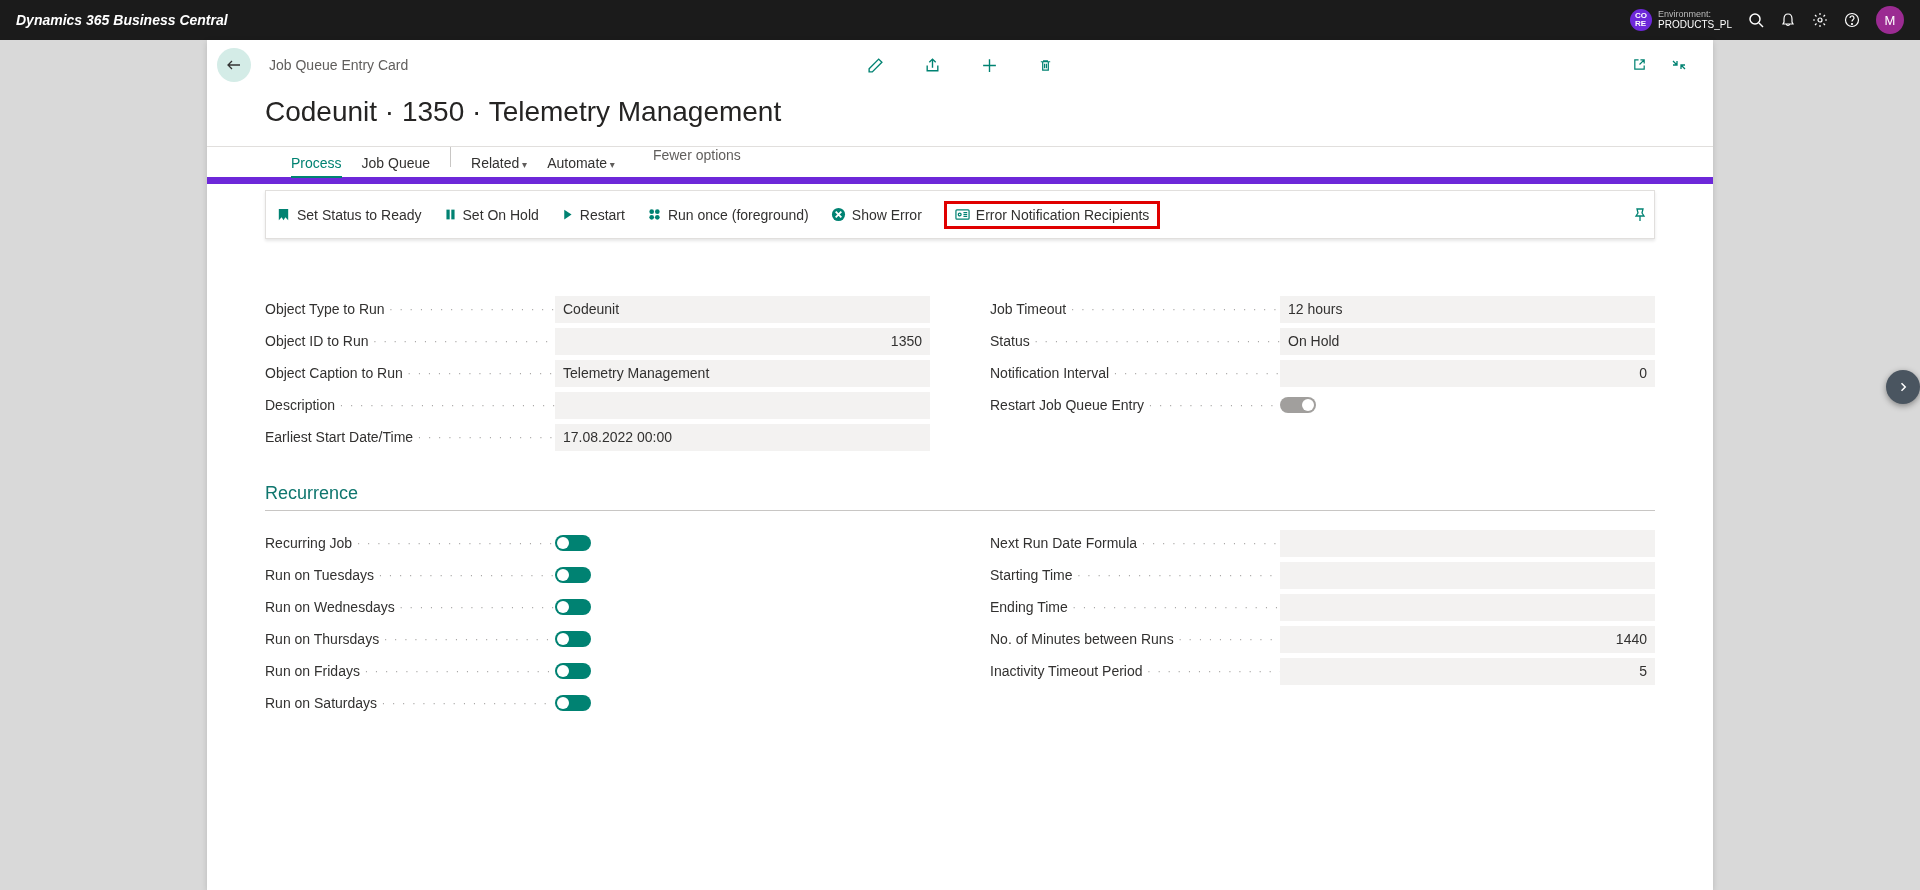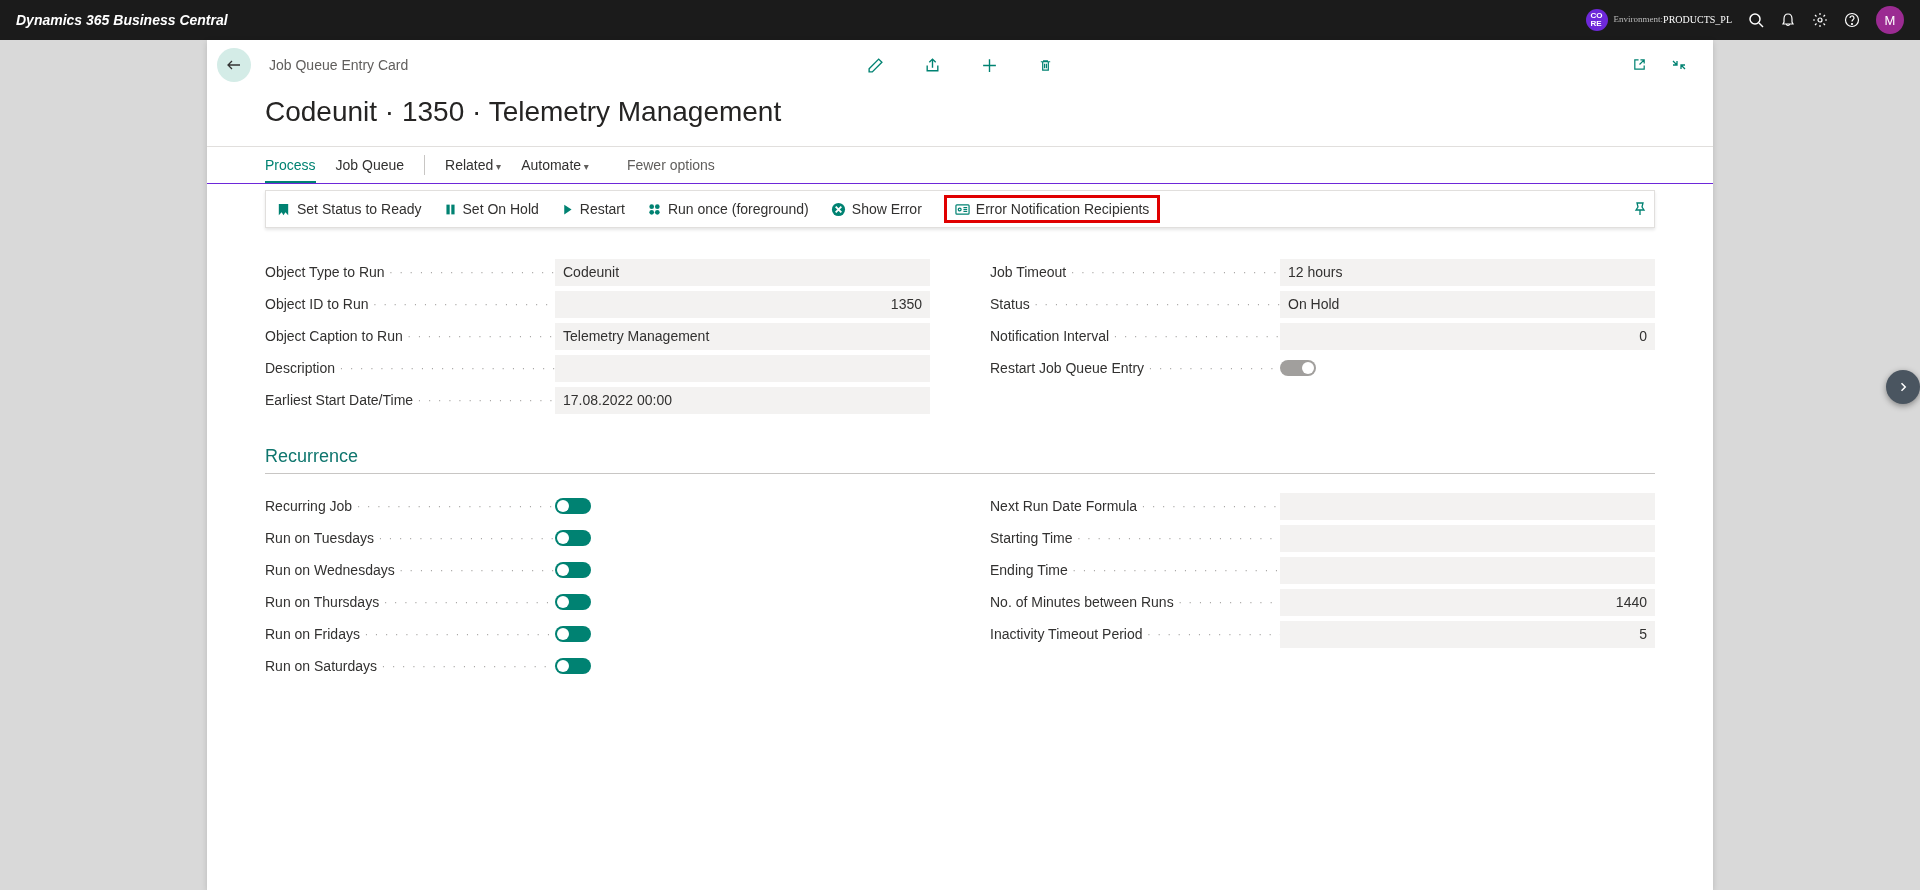--- a/index.html
+++ b/index.html
@@ -2,53 +2,53 @@
 <html><head>
 <meta charset="utf-8">
 <style>
 * { box-sizing: border-box; margin: 0; padding: 0; }
 body { font-family: "Segoe UI", Arial, sans-serif; background: #d9d9d9; color: #323130; font-size: 14px; overflow: hidden; }
 .topbar { background: #1b1b1b; color: #fff; height: 40px; display: flex; align-items: center; padding: 0 16px; justify-content: space-between; }
 .topbar-left { font-weight: 600; font-size: 14px; font-style: italic; }
 .topbar-right { display: flex; align-items: center; gap: 16px; }
 .env-badge { display: flex; align-items: center; gap: 6px; }
 .env-circle { width: 22px; height: 22px; border-radius: 50%; background: #6d28d9; color: #fff; font-size: 8px; display: flex; align-items: center; justify-content: center; font-weight: 600; line-height: 1; }
-.env-text { display: flex; flex-direction: row; font-size: 10px; line-height: 1.2; font-family: Liberation Serif, serif; }
+.env-text { display: flex; flex-direction: column; font-size: 10px; line-height: 1.2; }
 .env-text .lbl { color: #bbb; font-size: 9px; }
 .tb-icon { color: #fff; cursor: pointer; font-size:16px; display:flex; align-items:center; }
 .avatar { width: 28px; height: 28px; border-radius: 50%; background: #9b2b92; color: #fff; display: flex; align-items: center; justify-content: center; font-size: 13px; font-weight:400; }
 
 .page-wrap { position: absolute; top: 40px; left: 0; right: 0; bottom: 0; display: flex; justify-content: center; }
 .card { background: #fff; width: 1506px; margin-top: 0; box-shadow: 0 2px 6px rgba(0,0,0,0.15); position:relative; height:100%; }
 
 .card-header { display: flex; align-items: center; padding: 8px 26px 8px 10px; position: relative; }
 .back-circle { width: 34px; height: 34px; border-radius: 50%; background: #d4ece7; display: flex; align-items: center; justify-content: center; cursor: pointer; color:#333; flex-shrink:0; }
 .page-name { margin-left: 18px; color: #605e5c; font-size: 14px; }
 .center-actions { position:absolute; left:50%; transform:translateX(-50%); display: flex; gap: 40px; color: #008272; }
 .center-actions span { cursor: pointer; font-size:17px; }
 .right-actions { margin-left:auto; display:flex; gap:24px; color:#008272; }
 .right-actions span { cursor:pointer; font-size:16px; }
 
 .page-title { padding: 6px 58px 18px; font-size: 28px; font-weight: 350; color: #252423; }
 
-.menubar { display: flex; align-items: center; gap: 20px; padding: 0 58px; border-bottom: 1px solid #6d28d9; border-top: 1px solid #e1dfdd; font-size: 14px; height:38px; position:relative; }
+.menubar { display: flex; gap: 20px; padding: 0 84px; border-bottom: 7px solid #6d28d9; border-top: 1px solid #e1dfdd; font-size: 14px; height:38px; position:relative; }
 .menubar .tab { padding: 8px 0; cursor: pointer; color: #323130; }
 .menubar .tab.active { border-bottom: 2px solid #008272; color: #008272; margin-bottom:-1px; }
 .menubar .divider { width:1px; height:20px; background:#c8c6c4; }
 .menubar .chev::after { content: " \25BE"; font-size:10px; color:#605e5c; }
 .menubar .fewer { margin-left: 18px; color:#605e5c; cursor:pointer; }
 
 .actionbar-wrap { padding: 6px 58px 0; }
-.actionbar { background:#fff; border:1px solid #e1dfdd; box-shadow: 0 2px 3px rgba(0,0,0,0.1); height:38px; display:flex; align-items:center; padding:0 10px; gap:22px; font-size:14px; position:relative; }
+.actionbar { background:#fff; border:1px solid #e1dfdd; box-shadow: 0 2px 3px rgba(0,0,0,0.1); height:49px; display:flex; align-items:center; padding:0 10px; gap:22px; font-size:14px; position:relative; }
 .action-item { display:flex; align-items:center; gap:6px; cursor:pointer; color:#323130; }
 .ai-icon { color:#008272; font-size:14px; display:inline-flex; align-items:center; }
 .highlight-box { border:3px solid #e00000; padding:3px 8px; }
 .pin-icon { position:absolute; right:6px; color:#008272; cursor:pointer; font-size:16px; }
 
-.content { padding: 28px 58px 40px; }
+.content { padding: 28px 58px 40px; margin-top: 26px; }
 .two-col { display:flex; gap:60px; }
 .col { flex:1; }
 .field-row { display:flex; align-items:center; height:32px; margin-bottom:0; }
 .field-label { width:290px; font-size:14px; color:#323130; position:relative; overflow:hidden; white-space:nowrap; }
 .field-label::after { content: " · · · · · · · · · · · · · · · · · · · · · · · · · · · · · · · · · · · · · · · · · · · · · · · · · · · · · · · · · · · ·"; color:#a19f9d; letter-spacing:2px; font-size:10px; position:relative; top:-1px; }
 .field-input { flex:1; background:#f3f2f1; height:27px; padding:0 8px; display:flex; align-items:center; font-size:14px; color:#323130; }
 .field-input.right { justify-content:flex-end; }
 .toggle { width:36px; height:16px; border-radius:10px; position:relative; }
 .toggle.off { background:#a19f9d; }
 .toggle.on { background:#008272; }

